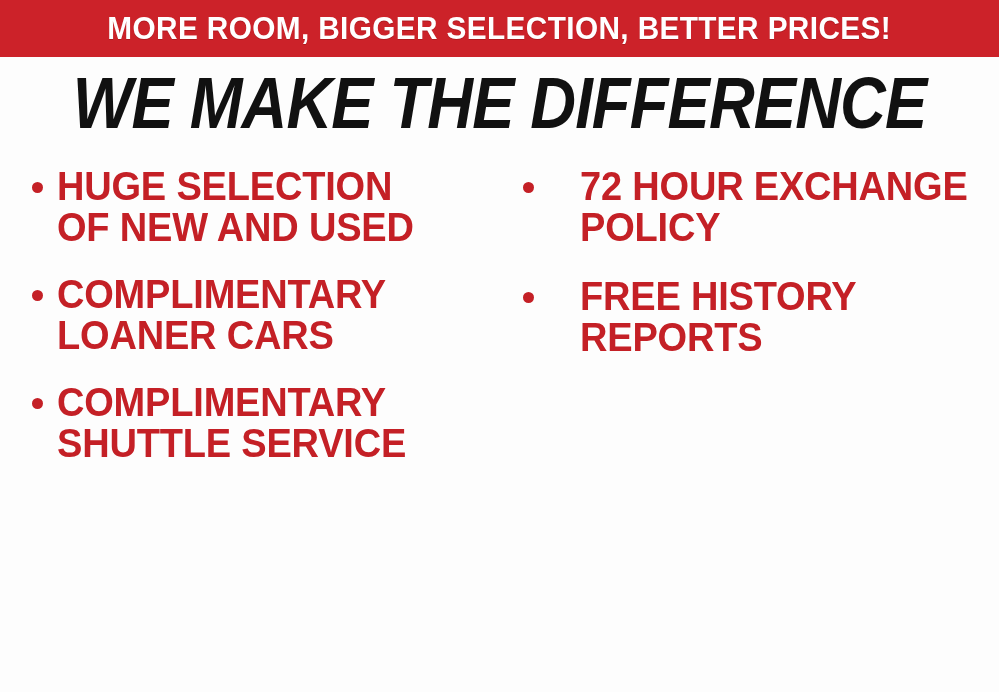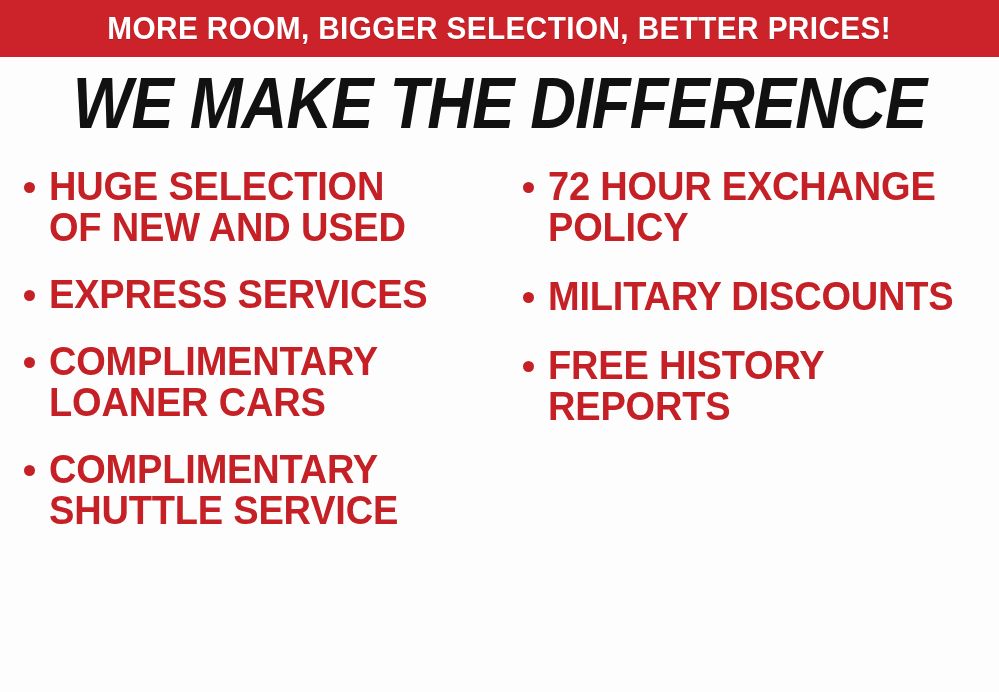--- a/index.html
+++ b/index.html
@@ -75,36 +75,37 @@
     width: 999px;
     height: 532px;
     display: flex;
     align-items: flex-start;
   }
   .col {
     box-sizing: border-box;
   }
   .col-left {
     width: 505px;
-    padding-left: 24px;
+    padding-left: 32px;
     padding-top: 6px;
   }
   .col-right {
     width: 494px;
     padding-left: 18px;
     padding-top: 6px;
   }
 
   .bullet-item {
     display: flex;
     align-items: flex-start;
     margin-bottom: 26px;
   }
   .col-right .bullet-item {
     margin-bottom: 28px;
+    gap: 32px;
   }
   .bullet-dot {
     flex: 0 0 auto;
     width: 11px;
     height: 11px;
     border-radius: 50%;
     background: #c42026;
     margin-top: 16px;
     margin-right: 14px;
   }
@@ -138,24 +139,20 @@
   <div class="columns">
 
     <div class="col col-left">
 
       <div class="bullet-item">
         <span class="bullet-dot"></span>
         <span class="bullet-text">HUGE SELECTION
 OF NEW AND USED</span>
       </div>
 
-      <div class="bullet-item">
-        <span class="bullet-dot"></span>
-        <span class="bullet-text">EXPRESS SERVICES</span>
-      </div>
 
 
       <div class="bullet-item">
         <span class="bullet-dot"></span>
         <span class="bullet-text">COMPLIMENTARY
 LOANER CARS</span>
       </div>
 
       <div class="bullet-item">
         <span class="bullet-dot"></span>
@@ -168,24 +165,20 @@
     <div class="col col-right">
 
       <div class="bullet-item">
         <span class="bullet-dot"></span>
         <span class="bullet-text">72 HOUR EXCHANGE
 POLICY</span>
       </div>
 
 
 
-      <div class="bullet-item">
-        <span class="bullet-dot"></span>
-        <span class="bullet-text">MILITARY DISCOUNTS</span>
-      </div>
 
 
       <div class="bullet-item">
         <span class="bullet-dot"></span>
         <span class="bullet-text">FREE HISTORY
 REPORTS</span>
       </div>
 
     </div>
 

